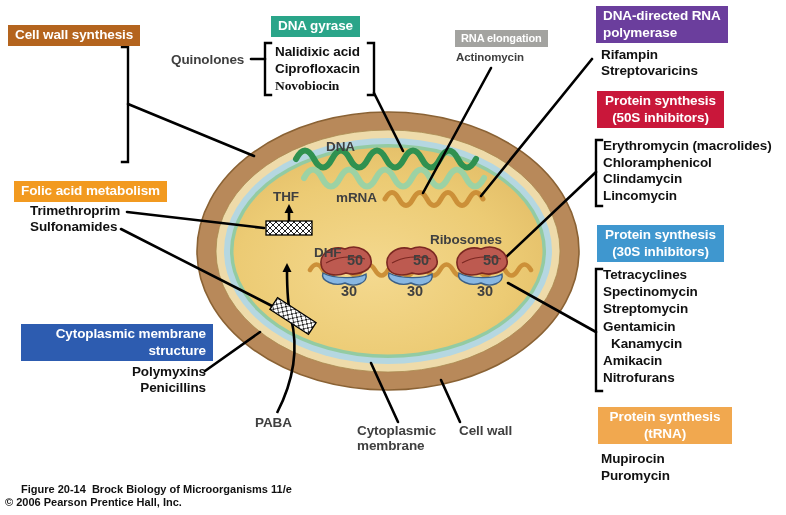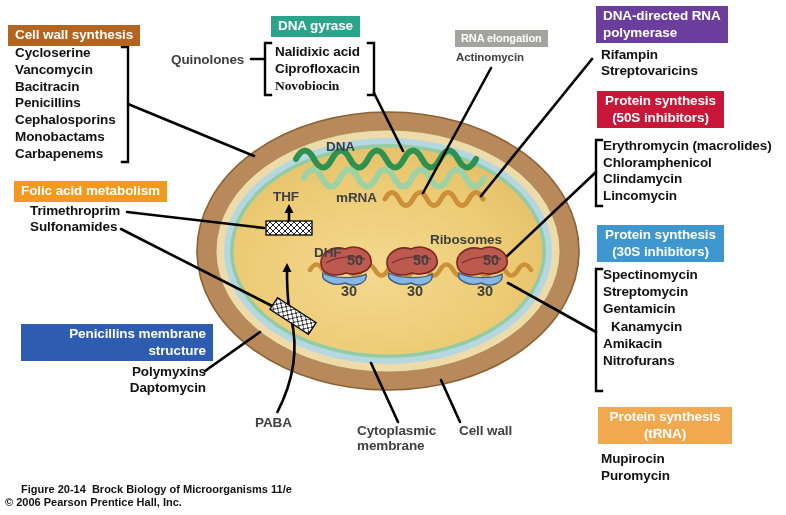--- a/index.html
+++ b/index.html
@@ -97,21 +97,21 @@
       <path d="M602,140 L596,140 L596,206 L602,206"></path>
       <path d="M602,269 L596,269 L596,391 L602,391"></path>
     </g>
   </svg>
 
   <div class="hdr c-cellwall" style="left:8px;top:25px;">Cell wall synthesis</div>
 
   <div class="hdr c-folic" style="left:14px;top:181px;">Folic acid metabolism</div>
 
   <div class="hdr c-cyto" style="left:21px;top:324px;width:178px;text-align:right;white-space:normal;">
-    <span>Penicillins membrane</span><br>
+    <span>Cytoplasmic membrane</span><br>
     <span>structure</span>
   </div>
 
   <div class="hdr c-gyrase" style="left:271px;top:16px;">DNA gyrase</div>
 
   <div class="hdr c-gray" style="left:455px;top:30px;font-size:11px;line-height:13px;padding:2px 6px;">RNA elongation</div>
 
   <div class="hdr c-purple" style="left:596px;top:6px;width:118px;white-space:normal;">
     <span>DNA-directed RNA</span><br>
     <span>polymerase</span>
@@ -125,38 +125,29 @@
   <div class="hdr c-blue center" style="left:597px;top:225px;width:113px;">
     <span>Protein synthesis</span><br>
     <span>(30S inhibitors)</span>
   </div>
 
   <div class="hdr c-amber center" style="left:598px;top:407px;width:120px;">
     <span>Protein synthesis</span><br>
     <span>(tRNA)</span>
   </div>
 
-  <div class="list" style="left:15px;top:45px;">
-    <div>Cycloserine</div>
-    <div>Vancomycin</div>
-    <div>Bacitracin</div>
-    <div>Penicillins</div>
-    <div>Cephalosporins</div>
-    <div>Monobactams</div>
-    <div>Carbapenems</div>
-  </div>
 
   <div class="list" style="left:18px;top:203px;margin-left:12px;">
     <div style="line-height:16px;">Trimethroprim</div>
     <div style="line-height:16px;">Sulfonamides</div>
   </div>
 
   <div class="list" style="left:10px;top:364px;width:196px;text-align:right;">
     <div style="line-height:16px;">Polymyxins</div>
-    <div style="line-height:16px;">Daptomycin</div>
+    <div style="line-height:16px;">Penicillins</div>
   </div>
 
   <div class="lbl" style="left:171px;top:52px;">Quinolones</div>
 
   <div class="list" style="left:275px;top:43px;">
     <div style="line-height:17px;">Nalidixic acid</div>
     <div style="line-height:17px;">Ciprofloxacin</div>
     <div style="line-height:17px;font-family:Liberation Serif, serif;">Novobiocin</div>
   </div>
 
@@ -168,20 +159,21 @@
   </div>
 
   <div class="list" style="left:603px;top:138px;">
     <div style="line-height:16.5px;">Erythromycin (macrolides)</div>
     <div style="line-height:16.5px;">Chloramphenicol</div>
     <div style="line-height:16.5px;">Clindamycin</div>
     <div style="line-height:16.5px;">Lincomycin</div>
   </div>
 
   <div class="list" style="left:603px;top:266px;">
+    <div style="line-height:17.2px;">Tetracyclines</div>
     <div style="line-height:17.2px;">Spectinomycin</div>
     <div style="line-height:17.2px;">Streptomycin</div>
     <div style="line-height:17.2px;">Gentamicin</div>
     <div style="line-height:17.2px;margin-left:8px;">Kanamycin</div>
     <div style="line-height:17.2px;">Amikacin</div>
     <div style="line-height:17.2px;">Nitrofurans</div>
   </div>
 
   <div class="list" style="left:601px;top:451px;">
     <div style="line-height:16.5px;">Mupirocin</div>

